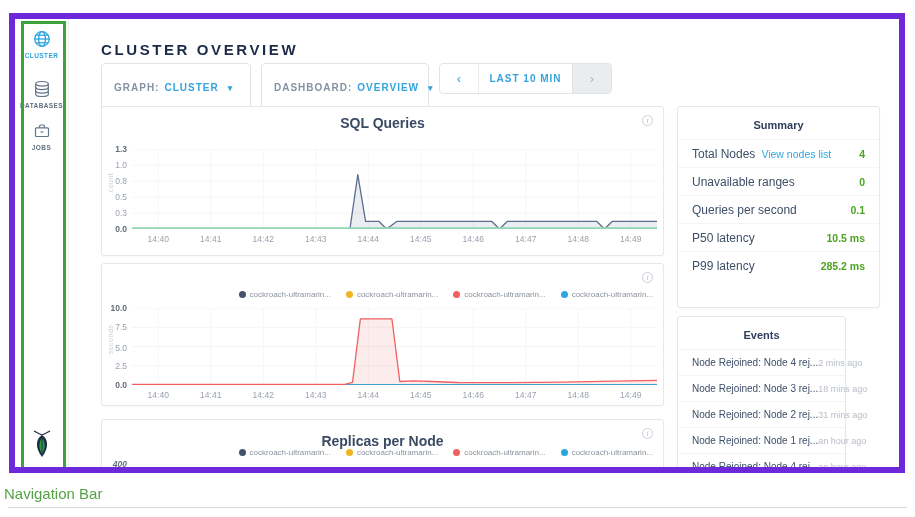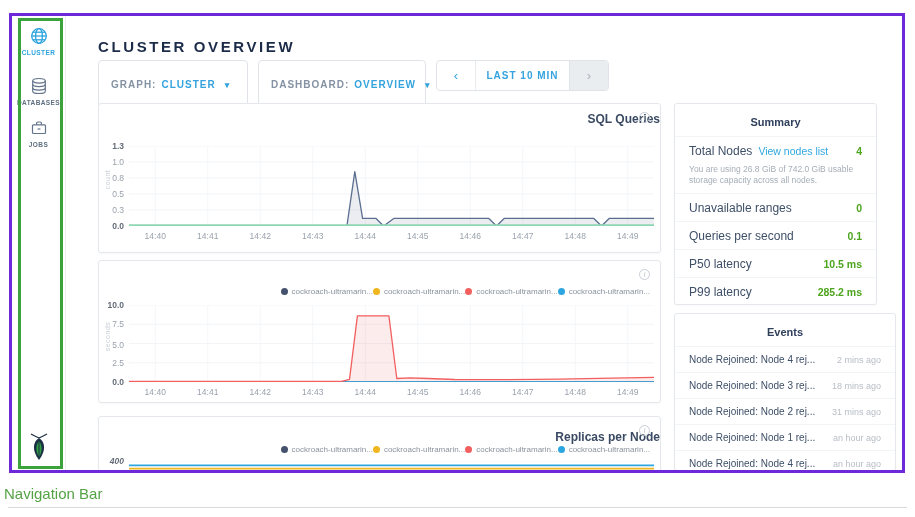--- a/index.html
+++ b/index.html
@@ -1,21 +1,21 @@
 <!DOCTYPE html>
 <html><head>
 <meta charset="utf-8">
 <style>
   html,body{margin:0;padding:0}
   body{width:915px;height:517px;background:#fff;position:relative;overflow:hidden;
        font-family:"Liberation Sans",sans-serif;-webkit-font-smoothing:antialiased}
 
   
   .frame{position:absolute;left:9px;top:13px;width:896px;height:460px;box-sizing:border-box;
-         border:3px solid #6d28d9;background:#fff;overflow:hidden}
+         border:6px solid #6d28d9;background:#fff;overflow:hidden}
   .caption{position:absolute;left:4px;top:485px;font-size:15px;color:#55a346}
   .page-divider{position:absolute;left:8px;right:8px;top:507px;border-top:1px solid #d9d9d9}
 
   
   .navbar{position:absolute;left:0;top:0;bottom:0;width:53px;background:#fff;border-right:1px solid #ededed}
   .nav-annotation{position:absolute;left:6px;top:2px;width:45px;height:451px;box-sizing:border-box;
                   border:3px solid #3ca23c;pointer-events:none;z-index:6}
   .nav-item{position:absolute;left:0;width:53px;text-align:center;cursor:pointer}
   .nav-item svg{display:block;margin:0 auto}
   .nav-label{display:block;font-size:6.5px;font-weight:bold;letter-spacing:.4px;color:#5f7080;margin-top:3px}
@@ -36,41 +36,41 @@
                  display:flex;overflow:hidden}
   .ts-btn{width:38px;display:flex;align-items:center;justify-content:center;font-size:13px;color:#35a3dd;cursor:pointer}
   .ts-prev{border-right:1px solid #e8ecef}
   .ts-label{width:93px;display:flex;align-items:center;justify-content:center;font-size:10px;font-weight:bold;
             letter-spacing:1px;color:#35a3dd}
   .ts-next{background:#e9edf0;color:#a9b2ba;border-left:1px solid #e0e4e9}
 
   
   .panel{position:absolute;background:#fff;border:1px solid #e4e8ec;border-radius:3px;box-sizing:border-box;
          box-shadow:0 1px 2px rgba(0,0,0,.03)}
-  .chart-title{text-align:right;margin-top:8px;font-size:12px;font-weight:bold;color:#3a4a63}
+  .chart-title{text-align:center;margin-top:8px;font-size:14px;font-weight:bold;color:#3a4a63}
   .info{position:absolute;top:8px;right:10px;width:11px;height:11px;box-sizing:border-box;border:1px solid #c9ced6;
         border-radius:50%;color:#b3bac2;font-size:7px;line-height:9px;text-align:center;font-style:italic;cursor:pointer}
-  .legend{position:absolute;top:26px;right:10px;display:flex;white-space:nowrap}
+  .legend{position:absolute;top:26px;right:10px;display:flex;gap:15px;white-space:nowrap}
   .legend-item{display:flex;align-items:center;font-size:8px;color:#8b939e;cursor:pointer}
   .legend-item .dot{width:7px;height:7px;border-radius:50%;margin-right:4px}
   svg.plot{position:absolute}
   .ytick{position:absolute;left:0;width:25px;text-align:right;font-size:8.5px;color:#9aa2ad}
   .ytick.strong{color:#646c78;font-weight:bold}
   .xtick{position:absolute;font-size:8.5px;color:#9aa2ad;transform:translateX(-50%)}
   .ylabel{position:absolute;left:-22px;top:72px;width:60px;text-align:center;transform:rotate(-90deg);
           font-size:7px;color:#c9cfd6;letter-spacing:.5px}
 
   #chart-sql{left:86px;top:87px;width:563px;height:150px}
   #chart-latency{left:86px;top:244px;width:563px;height:143px}
   #chart-replicas{left:86px;top:400px;width:563px;height:115px}
   #chart-replicas .chart-title{margin-top:13px}
 
   
   #summary-panel{left:662px;top:87px;width:203px;height:202px}
-  #events-panel{left:662px;top:297px;width:222px;height:158px}
+  #events-panel{left:662px;top:297px;width:169px;height:158px}
   .panel-title{text-align:center;margin:12px 0 8px;font-size:11px;font-weight:bold;color:#2f3f5c}
   .srow{display:flex;align-items:baseline;padding:7px 14px 6px;border-top:1px solid #f2f4f6}
   .srow:first-of-type{border-top:none}
   .srow .slbl{font-size:12px;color:#3e4f68}
   .srow .slnk{font-size:10.5px;color:#31a7e2;margin-left:6px;cursor:pointer;white-space:nowrap}
   .srow .sval{margin-left:auto;font-size:10.5px;font-weight:bold;color:#4da41e;white-space:nowrap}
   .snote{padding:0 14px 6px;font-size:8.5px;line-height:1.35;color:#a6aeb8}
   .erow{display:flex;align-items:baseline;padding:7px 14px;border-top:1px solid #f2f4f6}
   .erow:first-of-type{border-top:none}
   .erow .etxt{font-size:10px;color:#3e4f68;white-space:nowrap}
@@ -303,21 +303,20 @@
       </svg>
   </section>
 
   <section class="panel" id="summary-panel">
     <div class="panel-title">Summary</div>
     <div class="srow">
       <span class="slbl">Total Nodes</span>
       <span class="slnk">View nodes list</span>
       <span class="sval">4</span>
     </div>
-    <div class="snote">You are using 26.8 GiB of 742.0 GiB usable storage capacity across all nodes.</div>
     <div class="srow">
       <span class="slbl">Unavailable ranges</span>
       <span class="sval">0</span>
     </div>
     <div class="srow">
       <span class="slbl">Queries per second</span>
       <span class="sval">0.1</span>
     </div>
     <div class="srow">
       <span class="slbl">P50 latency</span>

